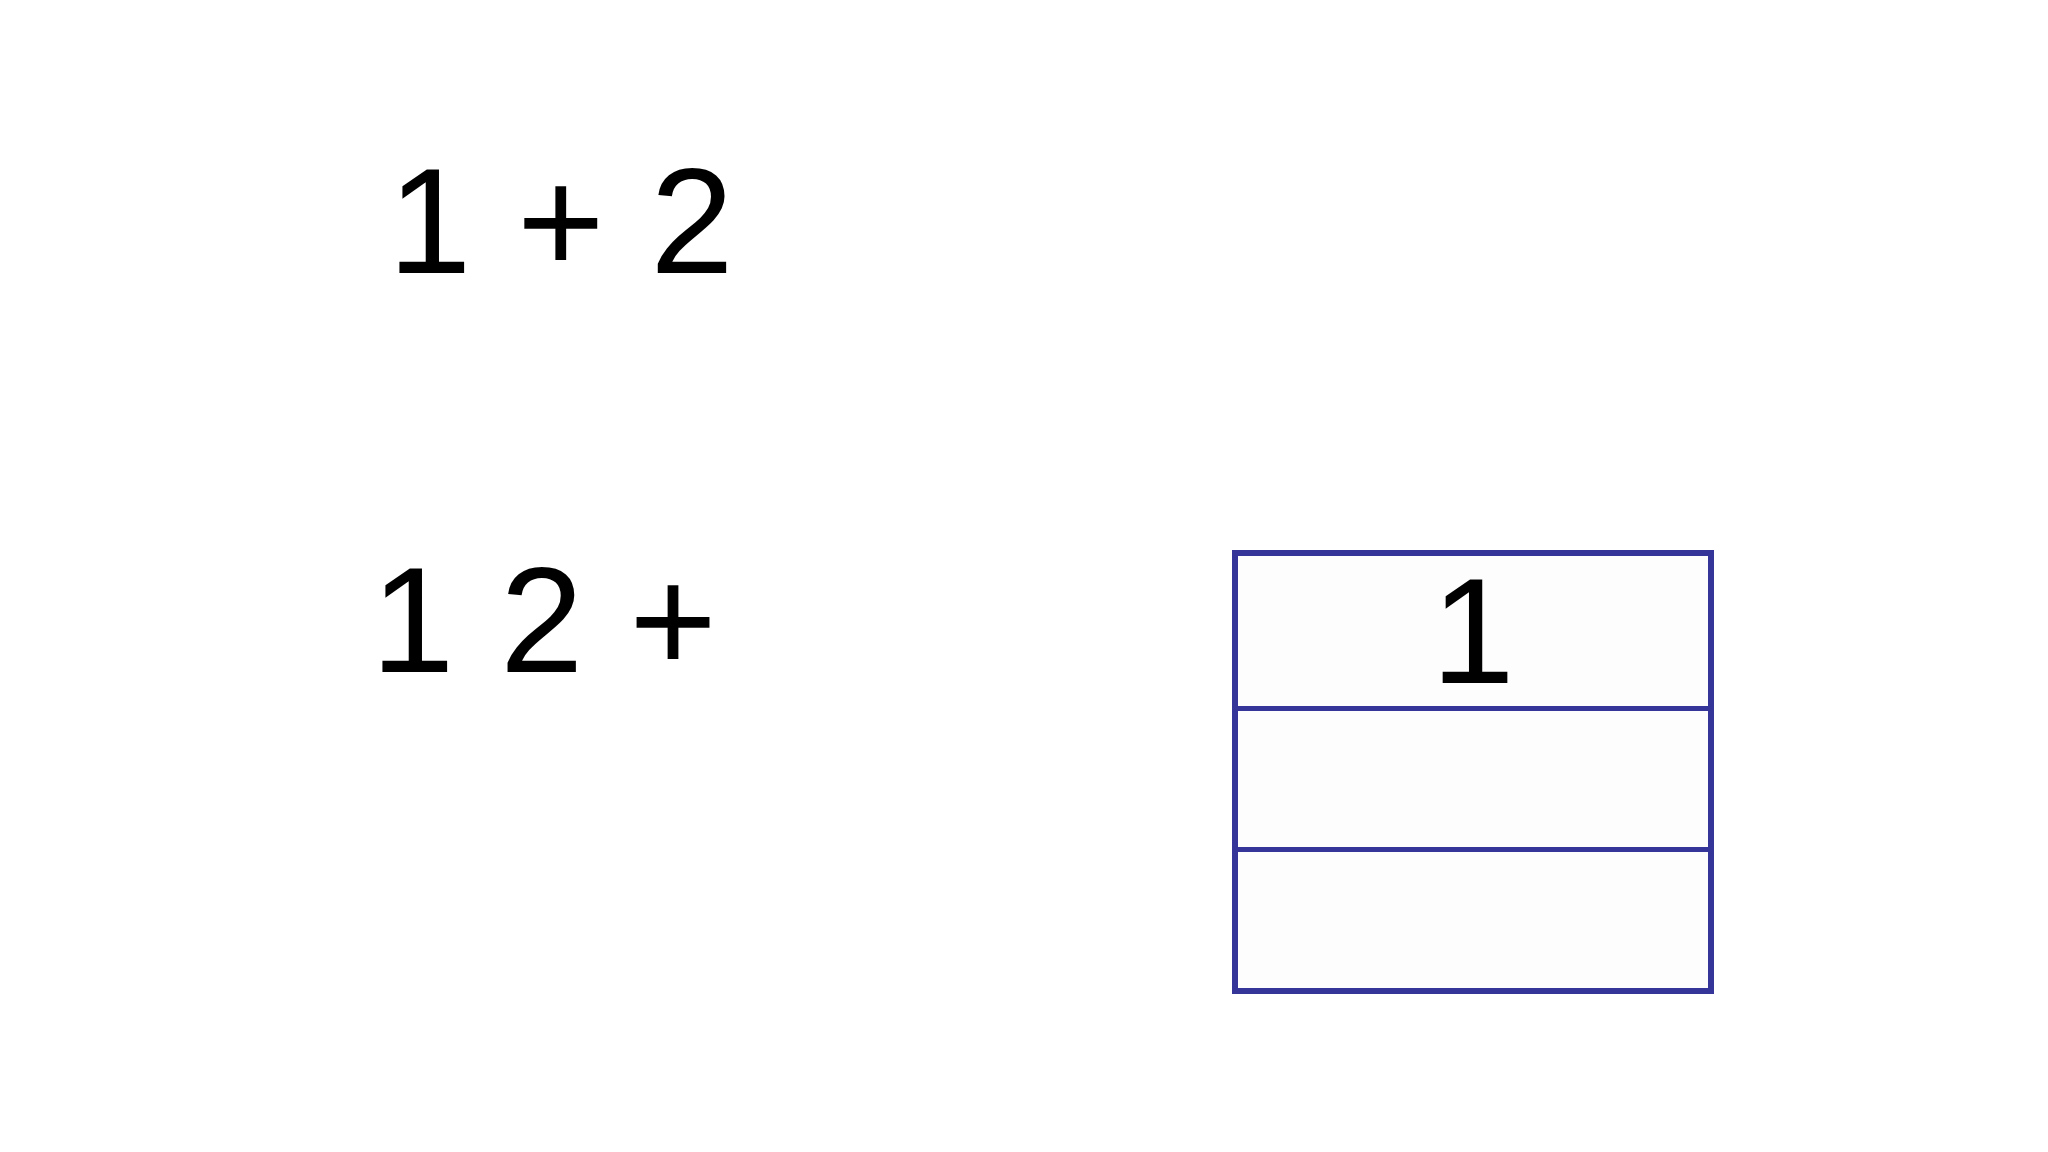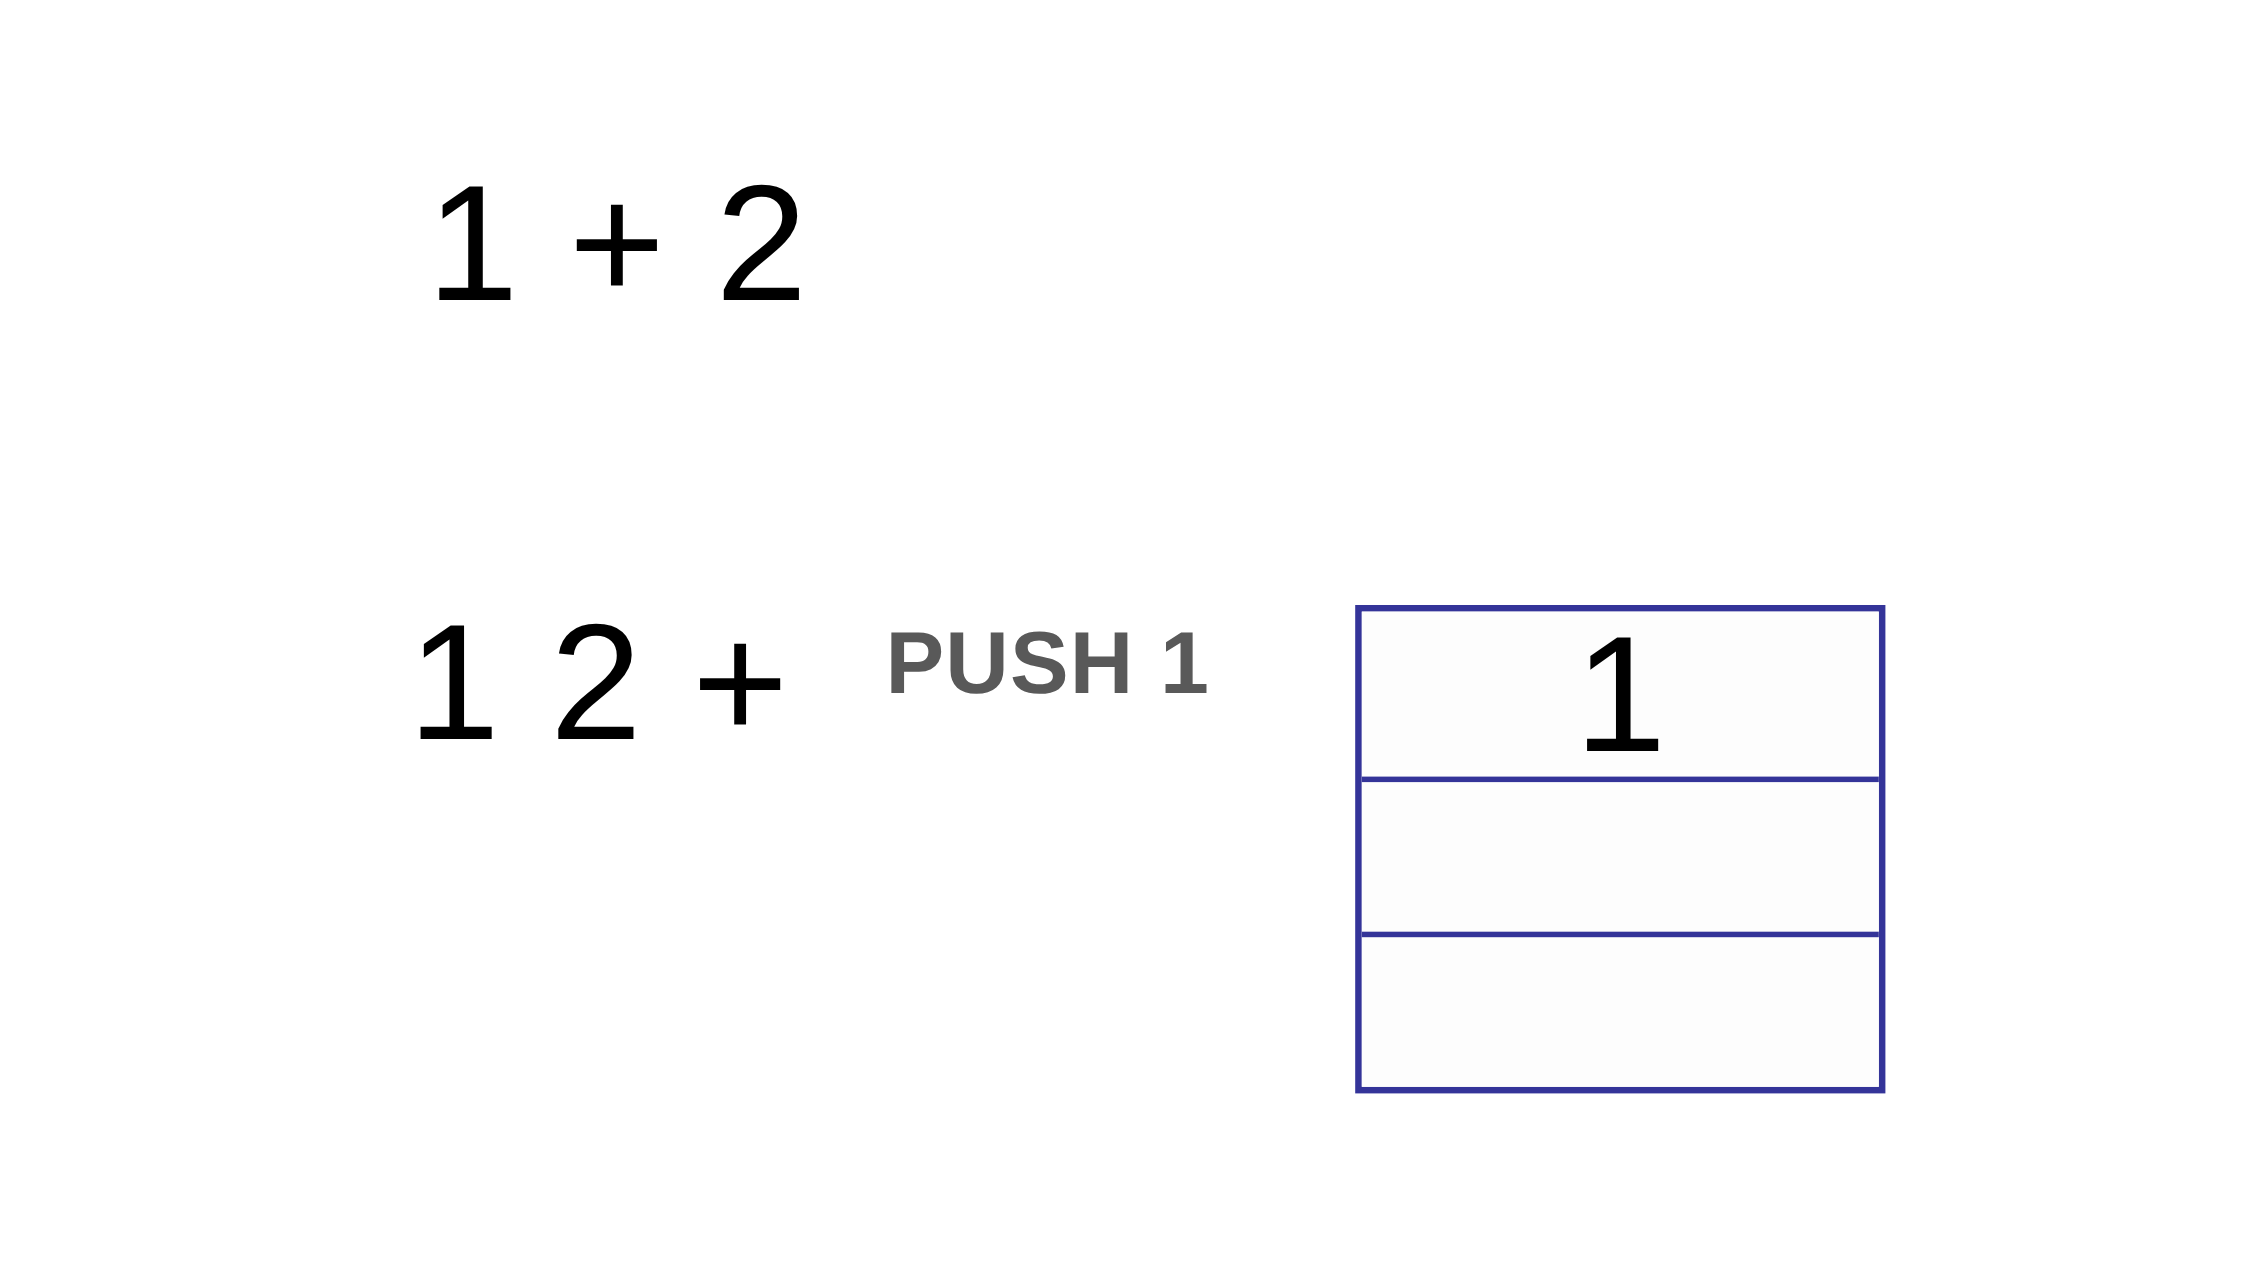--- a/index.html
+++ b/index.html
@@ -72,21 +72,20 @@
 </style>
 </head>
 <body>
 
 <div class="canvas">
 
   <div class="expr expr-infix">1 + 2</div>
 
   <div class="expr expr-postfix">1 2 +</div>
 
-  <div class="op-label">PUSH 1</div>
 
   <div class="stack">
     <div class="stack-cell">
       <span class="cell-value">1</span>
     </div>
     <div class="stack-cell">
       <span class="cell-value"></span>
     </div>
     <div class="stack-cell">
       <span class="cell-value"></span>

